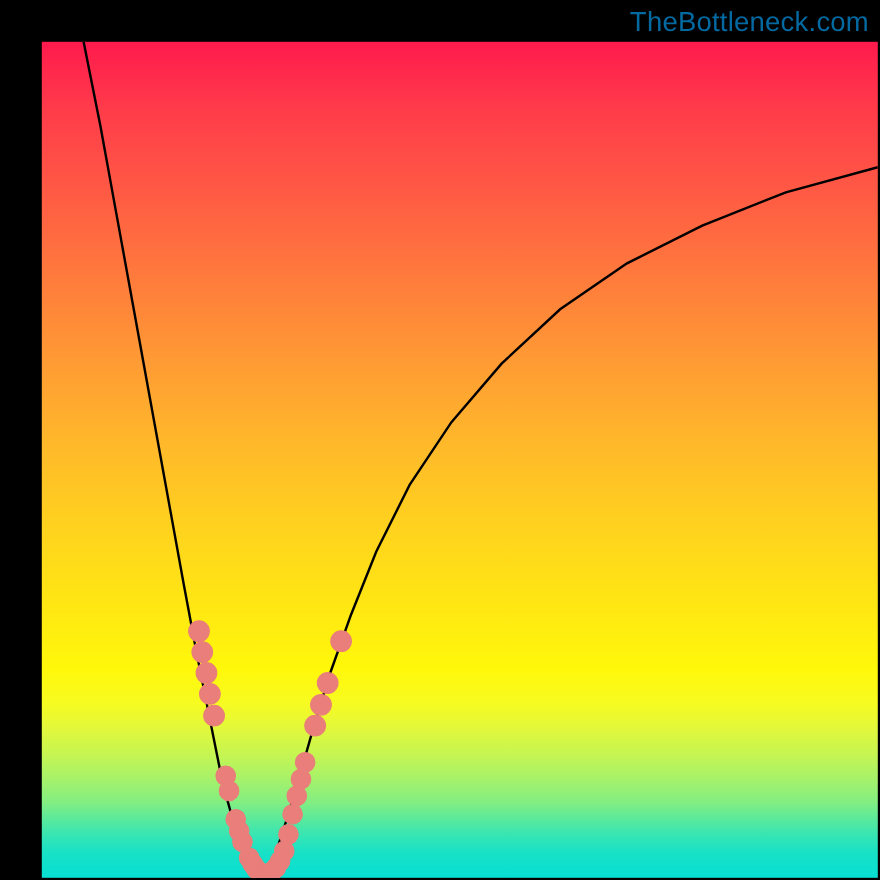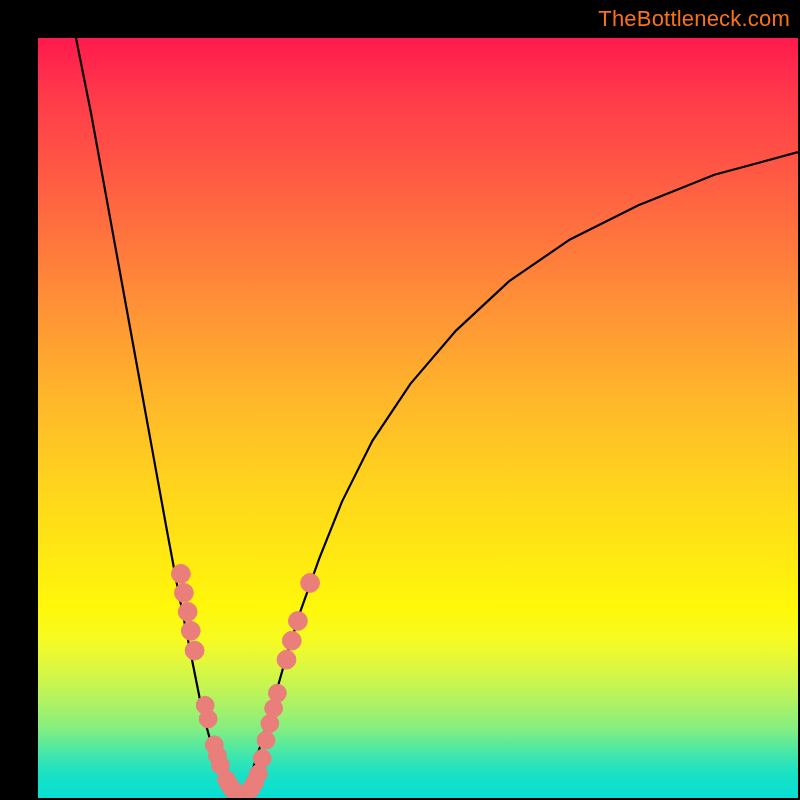--- a/index.html
+++ b/index.html
@@ -43,22 +43,22 @@
       #5ae99c 93%,
       #35e5b4 95%,
       #18e1c6 97%,
       #07dfd3 100%
     );
   }
   .watermark {
     position: absolute;
     top: 6px;
     right: 10px;
-    color: #f97316;
-    font-size: 22px;
+    color: #0369a1;
+    font-size: 25px;
     font-weight: 500;
     letter-spacing: 0.2px;
     user-select: none;
   }
   svg.curves {
     position: absolute;
     left: 0;
     top: 0;
     width: 760px;
     height: 760px;

